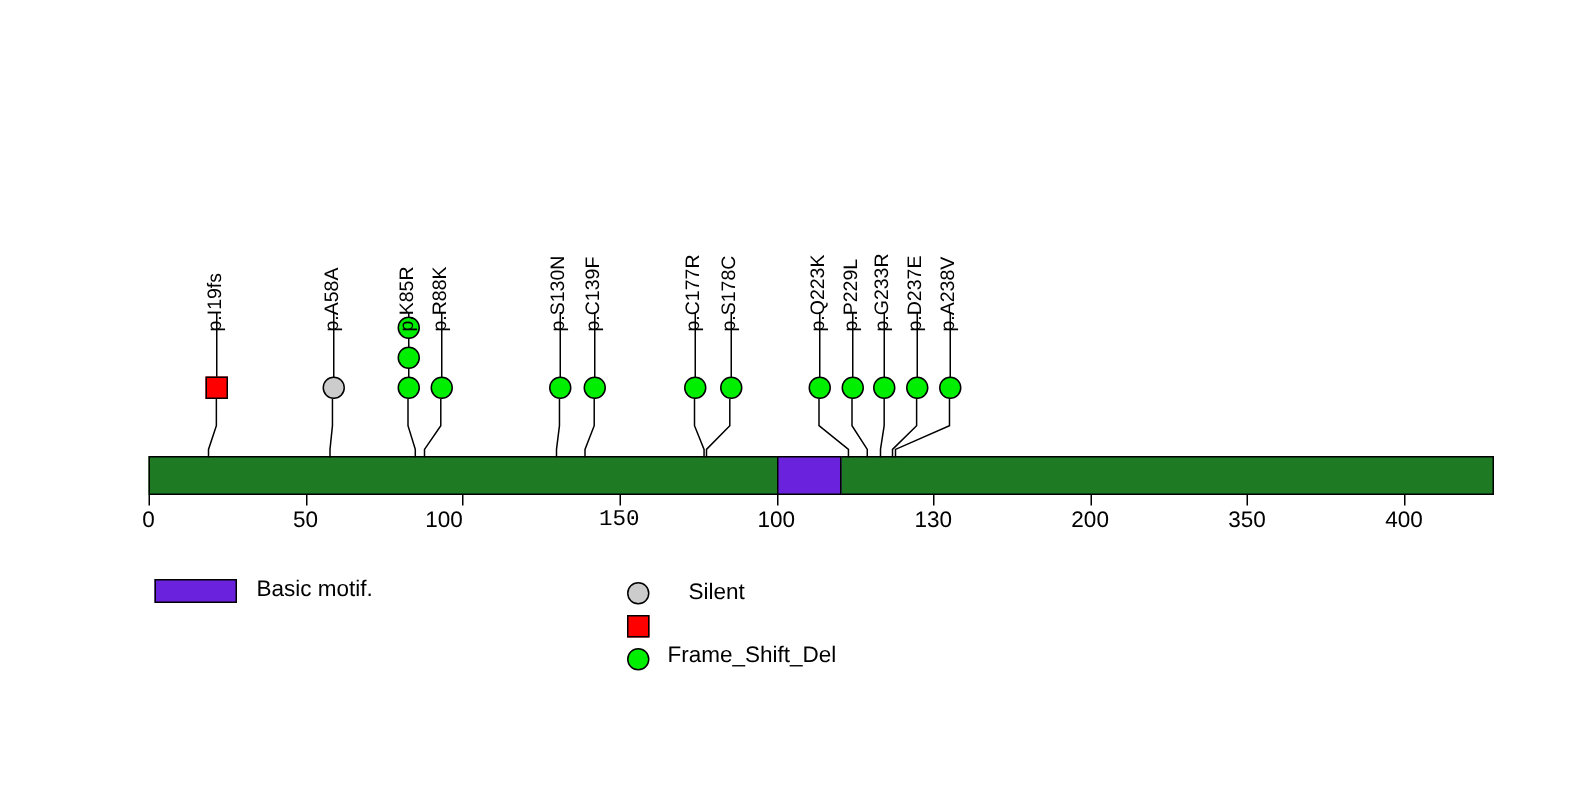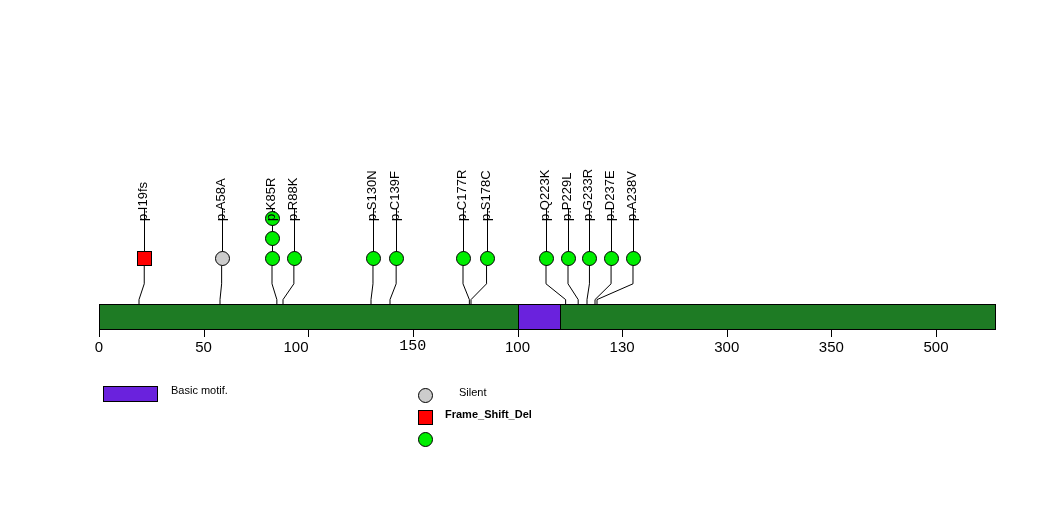--- a/index.html
+++ b/index.html
@@ -60,21 +60,21 @@
     border:1px solid #000;
   }
   .legend-swatch-circle{
     position:absolute;
     box-sizing:border-box;
     border-radius:50%;
     border:1px solid #000;
   }
   .legend-text{
     position:absolute;
-    font-size:11px;
+    font-size:15px;
     color:#000;
     white-space:nowrap;
   }
 </style>
 </head>
 <body>
 
 <div id="plot">
     <div class="protein-bar" style="left: 99px; top: 304px; width: 897px; height: 26px; background: rgb(30, 123, 36);"></div>
     <div class="motif" title="Basic motif." style="left: 517.5px; top: 304px; width: 43.9425px; height: 26px; background: rgb(106, 34, 221);"></div>
@@ -84,25 +84,25 @@
     <div class="tick-label" style="left: 173.625px; top: 338px; width: 60px;">50</div>
     <div class="tick" style="left: 308.25px; top: 330px; height: 7px;"></div>
     <div class="tick-label" style="left: 266px; top: 338px; width: 60px;">100</div>
     <div class="tick" style="left: 412.875px; top: 330px; height: 7px;"></div>
     <div class="tick-label" style="left: 382.875px; top: 338px; width: 60px; font-family: Liberation Mono, monospace;">150</div>
     <div class="tick" style="left: 517.5px; top: 330px; height: 7px;"></div>
     <div class="tick-label" style="left: 487.5px; top: 338px; width: 60px;">100</div>
     <div class="tick" style="left: 622.125px; top: 330px; height: 7px;"></div>
     <div class="tick-label" style="left: 592.125px; top: 338px; width: 60px;">130</div>
     <div class="tick" style="left: 726.75px; top: 330px; height: 7px;"></div>
-    <div class="tick-label" style="left: 696.75px; top: 338px; width: 60px;">300</div>
+    <div class="tick-label" style="left: 696.75px; top: 338px; width: 60px;">200</div>
     <div class="tick" style="left: 831.375px; top: 330px; height: 7px;"></div>
     <div class="tick-label" style="left: 801.375px; top: 338px; width: 60px;">350</div>
     <div class="tick" style="left: 936px; top: 330px; height: 7px;"></div>
-    <div class="tick-label" style="left: 906px; top: 338px; width: 60px;">500</div>
+    <div class="tick-label" style="left: 906px; top: 338px; width: 60px;">400</div>
     <div class="stem" style="left: 144px; top: 208px; height: 57.5px;"></div>
     <svg width="13.242500000000007" height="39.5" style="position: absolute; left: 134.757px; top: 265.5px;">
       <polyline points="9.242500000000007,0 9.242500000000007,17.8 4,33.6 4,39.5" fill="none" stroke="#000" stroke-width="1"></polyline>
     </svg>
     <div class="marker square" title="p.I19fs (Frame_Shift_Del)" style="left: 136.5px; top: 250.5px; width: 15px; height: 15px; background: rgb(255, 0, 0);"></div>
     <div class="mut-label" style="left: 150px; top: 206px;">p.I19fs</div>
     <div class="stem" style="left: 222px; top: 208px; height: 57.5px;"></div>
     <svg width="9.634999999999991" height="39.5" style="position: absolute; left: 216.365px; top: 265.5px;">
       <polyline points="5.634999999999991,0 5.634999999999991,17.8 4,33.6 4,39.5" fill="none" stroke="#000" stroke-width="1"></polyline>
     </svg>
@@ -174,15 +174,15 @@
     <svg width="43.98500000000013" height="39.5" style="position: absolute; left: 593.015px; top: 265.5px;">
       <polyline points="39.98500000000013,0 39.98500000000013,17.8 4,33.6 4,39.5" fill="none" stroke="#000" stroke-width="1"></polyline>
     </svg>
     <div class="marker circle" title="p.A238V (Missense_Mutation)" style="left: 625.5px; top: 250.5px; width: 15px; height: 15px; background: rgb(0, 238, 0);"></div>
     <div class="mut-label" style="left: 639px; top: 206px;">p.A238V</div>
     <div class="legend-swatch-rect" style="left: 103px; top: 386px; width: 55px; height: 16px; background: rgb(106, 34, 221);"></div>
     <div class="legend-text" style="left: 171px; top: 384px;">Basic motif.</div>
     <div class="legend-swatch-circle" style="left: 418px; top: 388px; width: 15px; height: 15px; background: rgb(204, 204, 204);"></div>
     <div class="legend-text" style="left: 459px; top: 386px;">Silent</div>
     <div class="legend-swatch-rect" style="left: 418px; top: 410px; width: 15px; height: 15px; background: rgb(255, 0, 0);"></div>
-    <div class="legend-text" style="left: 445px; top: 408px; font-weight: bold;">Frame_Shift_Del</div>
+    <div class="legend-text" style="left: 445px; top: 428px;">Frame_Shift_Del</div>
     <div class="legend-swatch-circle" style="left: 418px; top: 432px; width: 15px; height: 15px; background: rgb(0, 238, 0);"></div>
   </div>
 
 </body></html>

